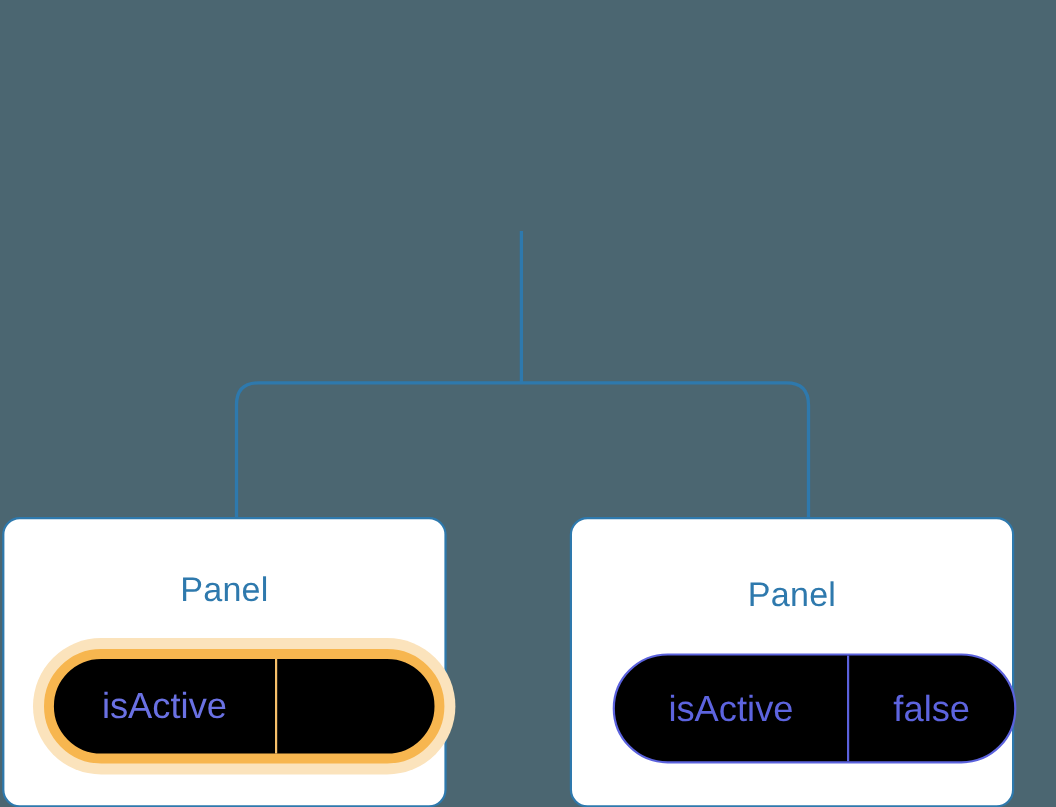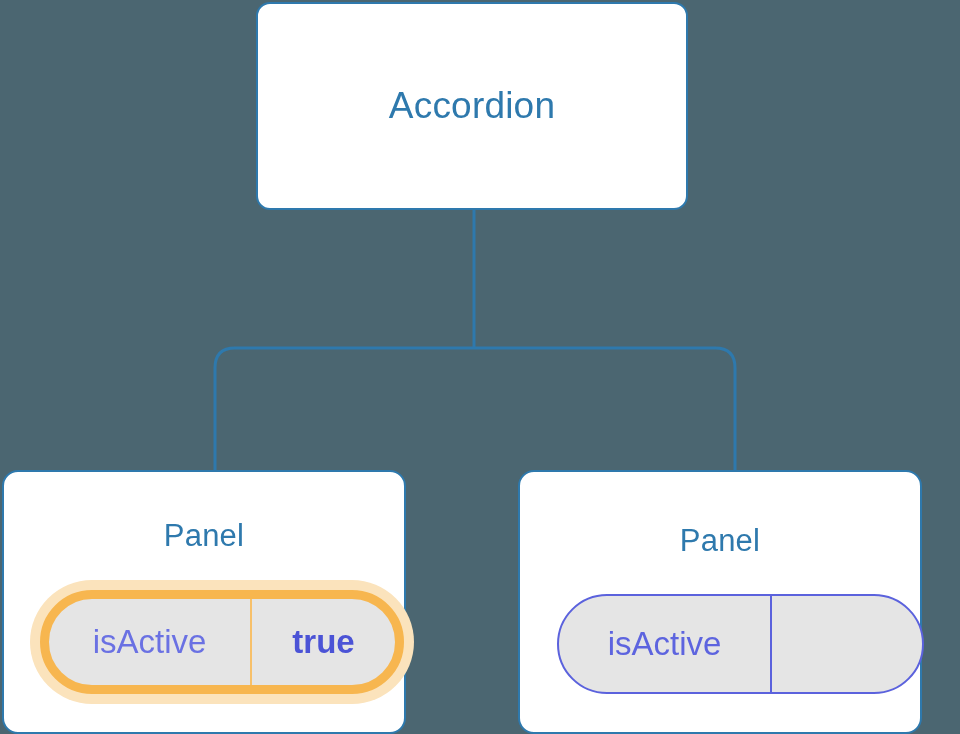--- a/index.html
+++ b/index.html
@@ -78,21 +78,21 @@
   }
   #panel-left  .node-title { top: 516px; top: 46px; }
   #panel-right .node-title { top: 51px; }
 
   
   .prop-pill {
     position: absolute;
     display: flex;
     align-items: stretch;
     box-sizing: border-box;
-    background: #e5e5e5;
+    background: #000000;
   }
 
   .prop-key, .prop-val {
     display: flex;
     align-items: center;
     justify-content: center;
     box-sizing: border-box;
     white-space: nowrap;
   }
 
@@ -159,37 +159,34 @@
 
 <div id="stage">
 
   <svg id="connectors" viewBox="0 0 960 734" xmlns="http://www.w3.org/2000/svg">
 
     <path d="M 474 210 L 474 348" fill="none" stroke="#2e79ad" stroke-width="3" stroke-linecap="butt"></path>
 
     <path d="M 215 470 L 215 368 Q 215 348 235 348 L 715 348 Q 735 348 735 368 L 735 470" fill="none" stroke="#2e79ad" stroke-width="3" stroke-linecap="butt"></path>
   </svg>
 
-  <div class="node-card" id="root-node">
-    <div class="node-title">Accordion</div>
-  </div>
 
   <div class="node-card panel-card" id="panel-left">
     <div class="node-title">Panel</div>
 
     <div id="pill-left-halo"></div>
 
     <div class="prop-pill" id="pill-left">
       <div class="prop-key">isActive</div>
-      <div class="prop-val">true</div>
     </div>
 
   </div>
 
   <div class="node-card panel-card" id="panel-right">
     <div class="node-title">Panel</div>
 
     <div class="prop-pill" id="pill-right">
       <div class="prop-key">isActive</div>
+      <div class="prop-val">false</div>
     </div>
   </div>
 
 </div>
 
 </body></html>

